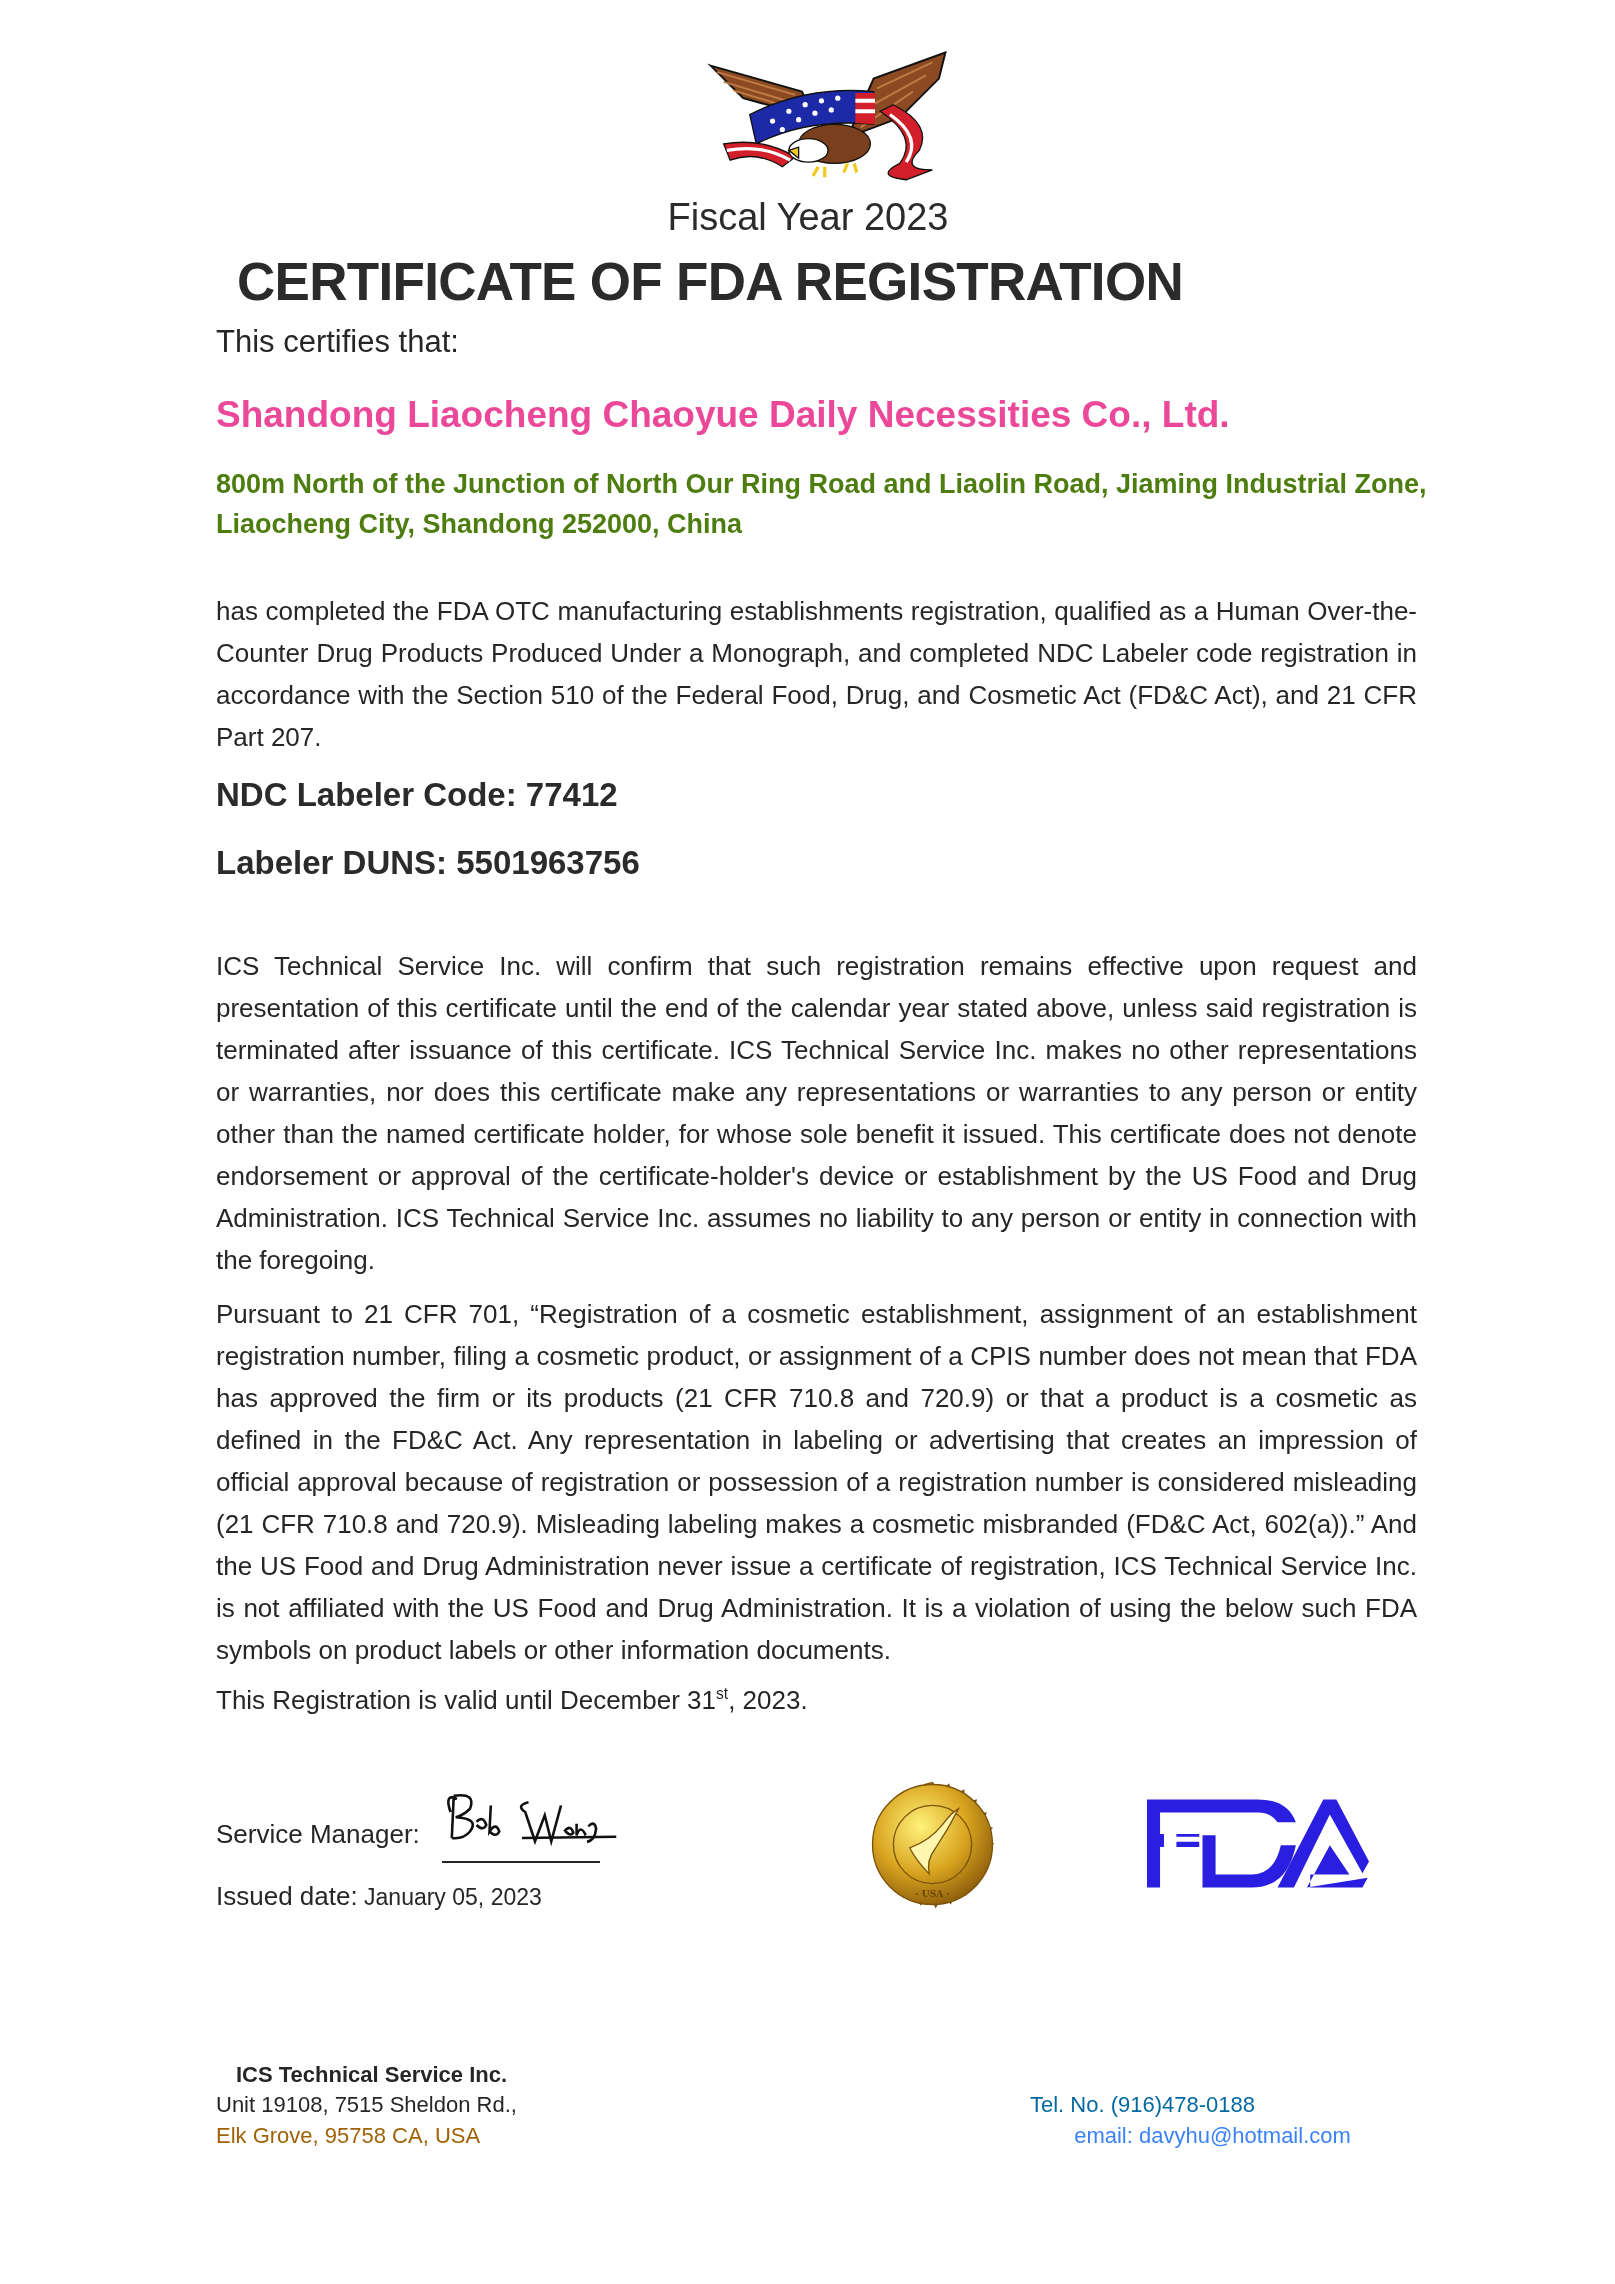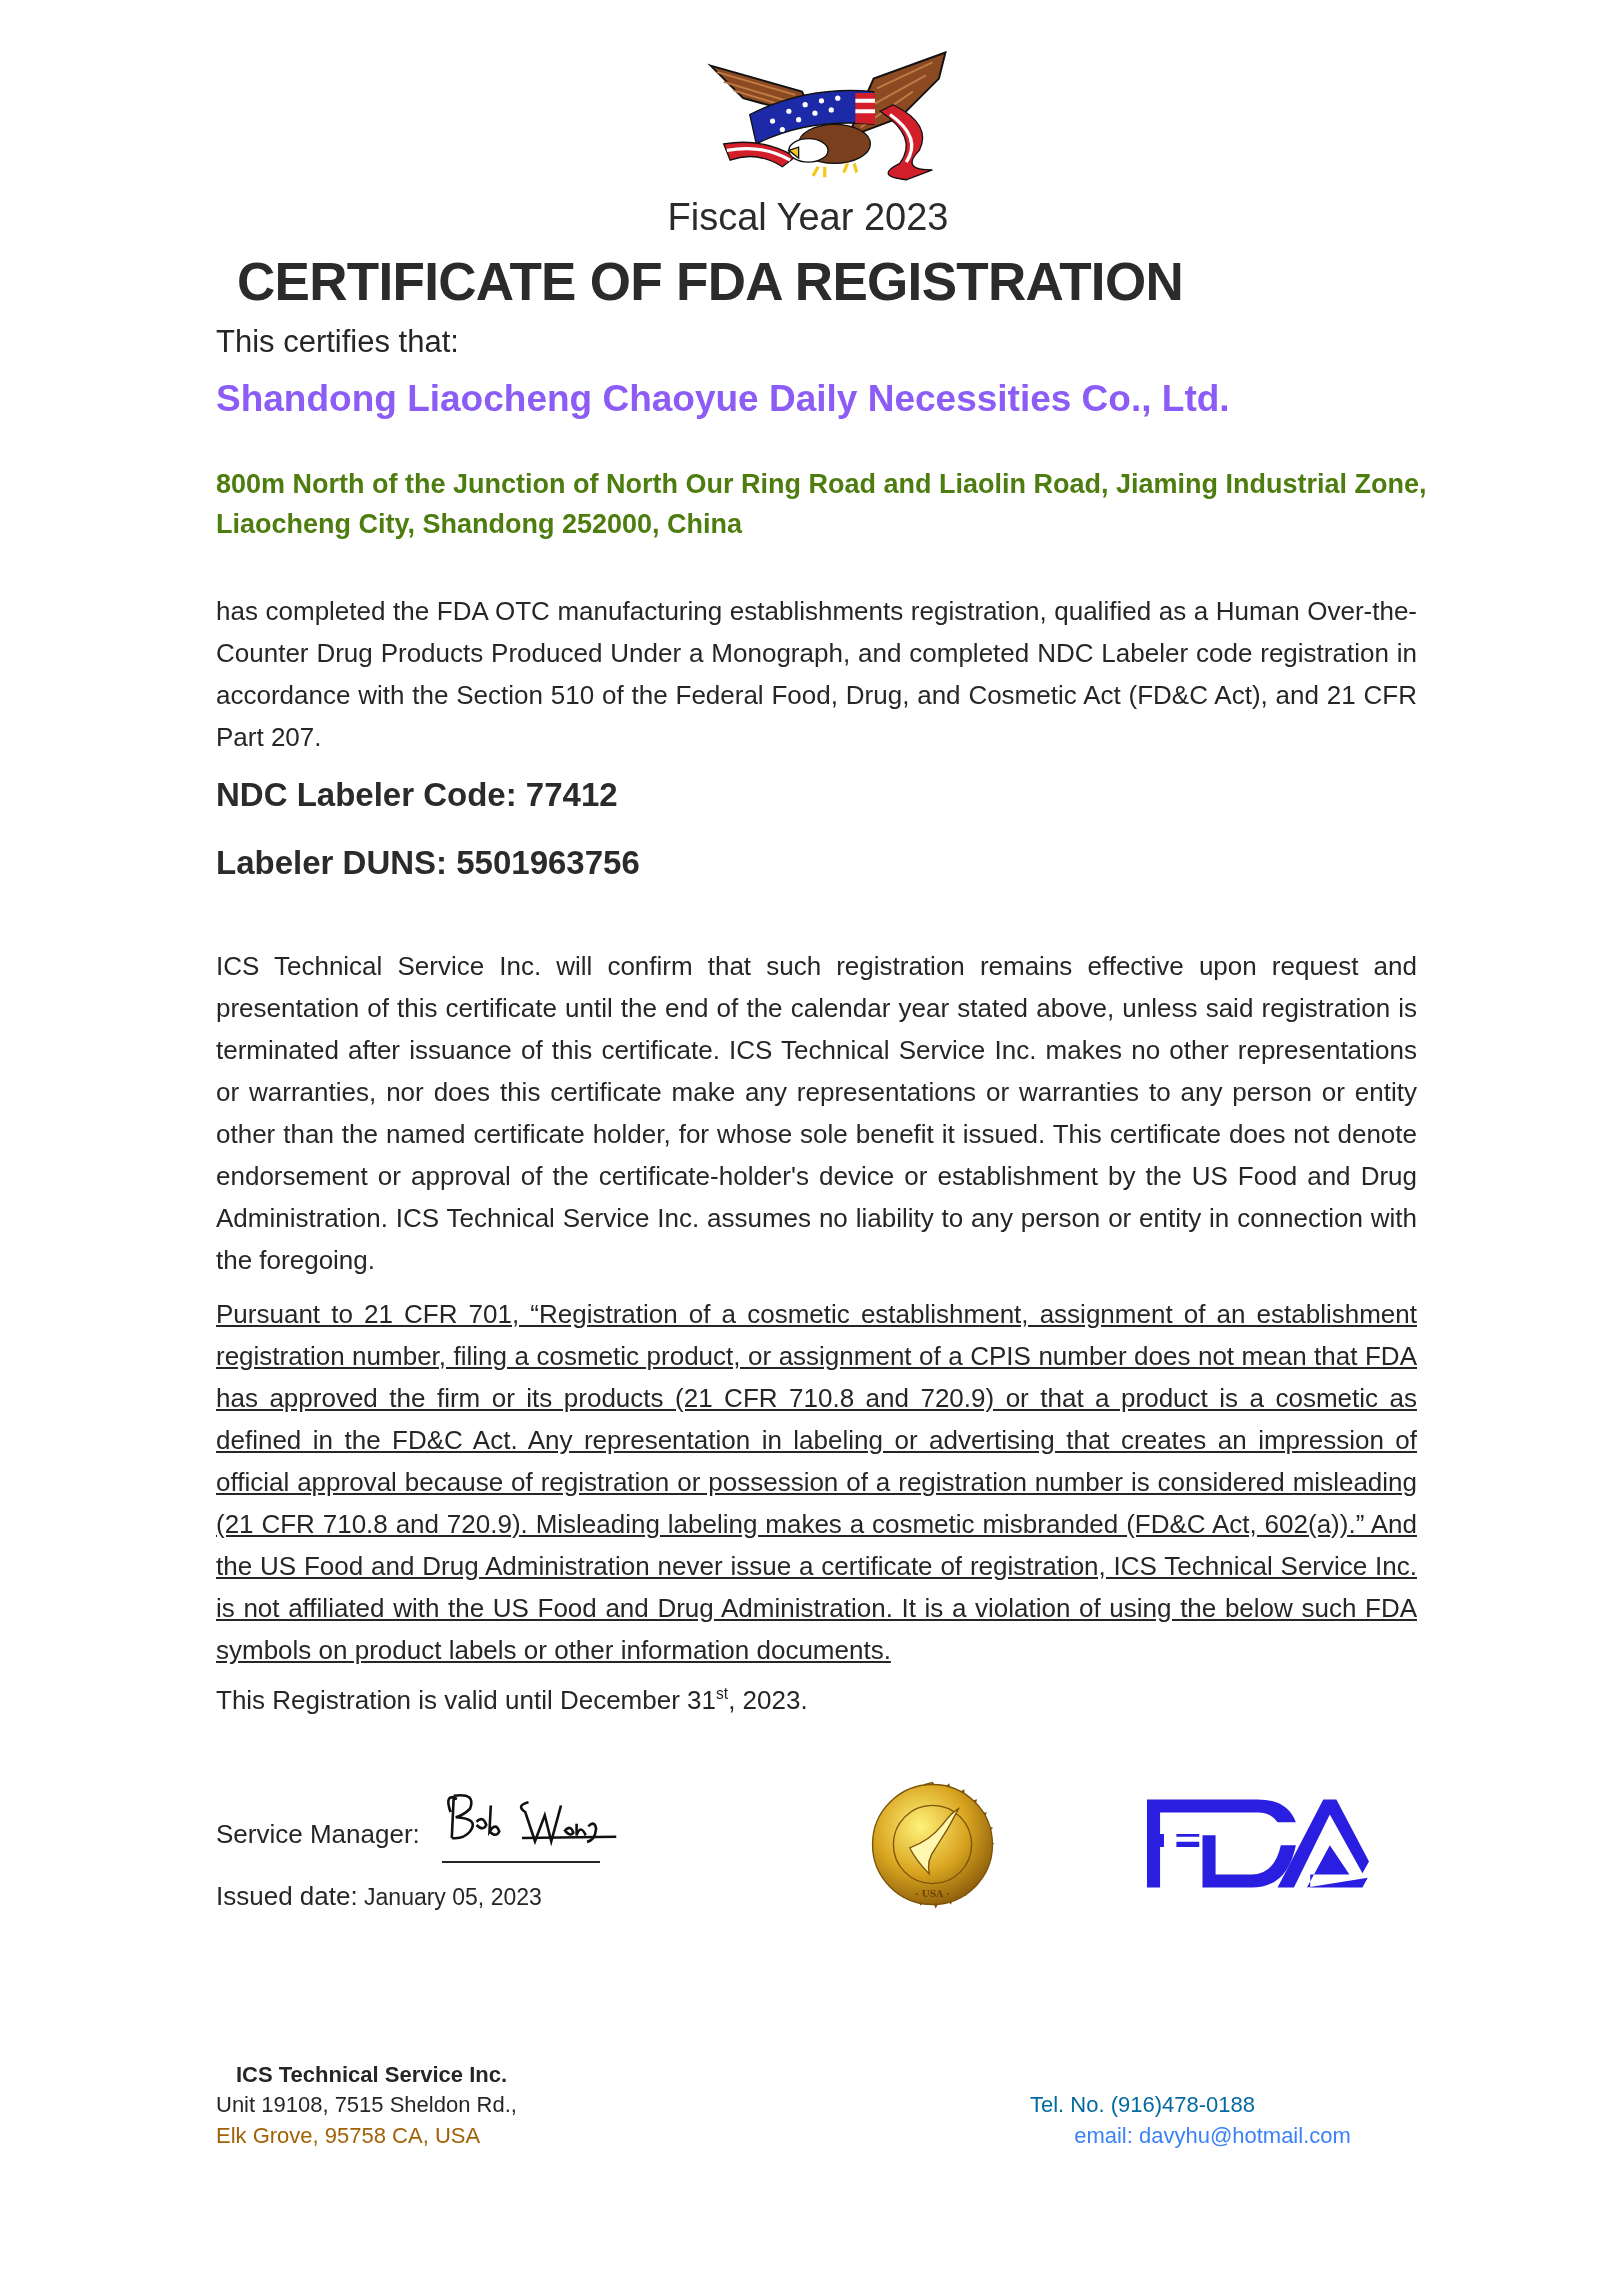--- a/index.html
+++ b/index.html
@@ -3,28 +3,28 @@
 <meta charset="utf-8">
 <style>
   html, body { margin:0; padding:0; background:#ffffff; }
   body { width:1616px; height:2284px; position:relative; overflow:hidden;
          font-family:"Liberation Sans", "DejaVu Sans", sans-serif; color:#262626; }
   .abs { position:absolute; }
   #eagle { left:704px; top:46px; width:248px; height:137px; }
   #fiscal { left:0; width:1616px; top:196px; text-align:center; font-size:38px; font-weight:normal; color:#2b2b2b; }
   #title { left:0; width:1420px; top:251px; text-align:center; font-size:53px; font-weight:bold; color:#2b2b2b; letter-spacing:-0.7px; }
   #certifies { left:216px; top:324px; font-size:31px; color:#262626; }
-  #company { left:216px; top:378px; font-size:37px; font-weight:bold; color:#8b5cf6; }
+  #company { left:216px; top:394px; font-size:37px; font-weight:bold; color:#ec4899; }
   #address { left:216px; top:464px; width:1212px; font-size:27px; font-weight:bold; line-height:40px; color:#4d7c0f; }
   .para { left:216px; width:1201px; font-size:26px; line-height:42px; text-align:justify; color:#262626; }
   #p1 { top:590px; }
   #ndc { left:216px; top:776px; font-size:33px; font-weight:bold; color:#2b2b2b; }
   #duns { left:216px; top:844px; font-size:33px; font-weight:bold; color:#2b2b2b; }
   #p2 { top:945px; }
-  #p3 { top:1293px;text-decoration:underline; }
+  #p3 { top:1293px; }
   #valid { left:216px; top:1685px; font-size:26px; color:#262626; }
   #valid sup { font-size:15.6px; }
   #mgr-label { left:216px; top:1819px; font-size:26px; color:#262626; }
   #sig { left:437px; top:1786px; width:183px; height:65px; }
   #sig-line { left:442px; top:1861px; width:158px; height:2px; background:#262626; }
   #issued { left:216px; top:1881px; font-size:26px; color:#262626; }
   #issued .date { font-size:23px; }
   #seal { left:851px; top:1763px; width:163px; height:163px; }
   #fda { left:1147px; top:1796px; width:222px; height:95px; }
   #ics-name { left:216px; top:2062px; font-size:22px; font-weight:bold; color:#262626;margin-left:20px; }

